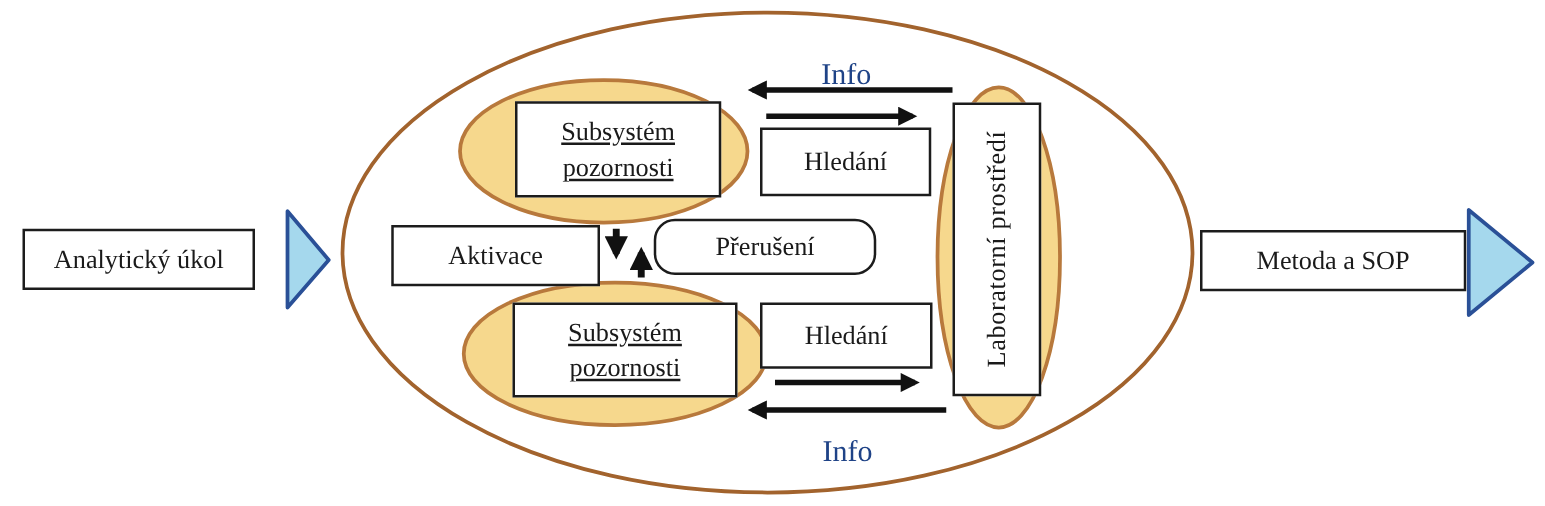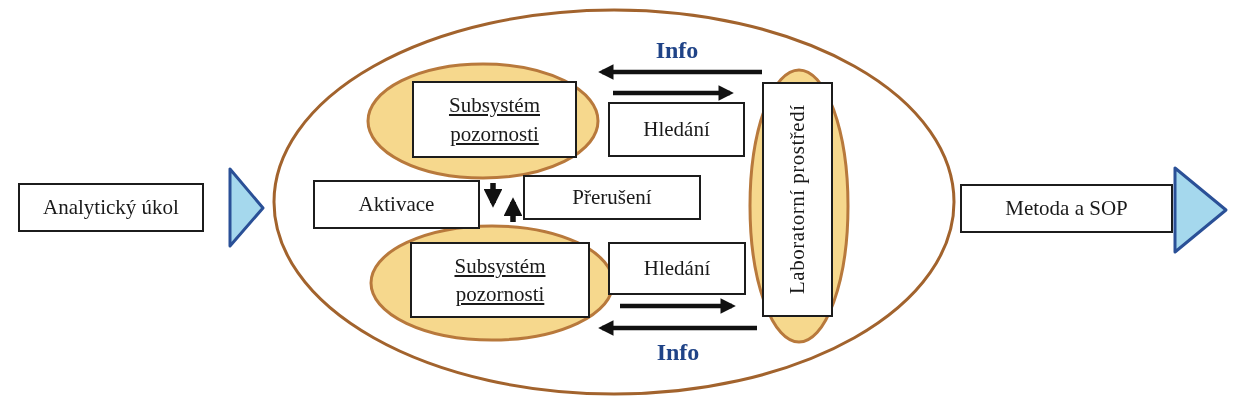--- a/index.html
+++ b/index.html
@@ -26,23 +26,24 @@
   .lab-box{
     writing-mode:vertical-rl;
     transform:rotate(180deg);
     font-size:21px;
     letter-spacing:0.5px;
   }
   .info-label{
     position:absolute;
     width:90px;
     text-align:center;
-    font-weight:bold;
+    font-weight:normal;
     font-size:24px;
     color:#1f4387;
+    margin-top:10px;
   }
 </style>
 </head>
 <body>
 
 <div class="stage">
 
   <svg width="1236" height="405" viewBox="0 0 1236 405">
     <defs>
       <marker id="ah" viewBox="0 0 10 10" refX="7.5" refY="5" markerWidth="4" markerHeight="3.4" orient="auto">
@@ -68,21 +69,21 @@
   </svg>
 
   <div class="dbox" style="left:18px;top:183px;width:186px;height:49px;">Analytický úkol</div>
 
   <div class="dbox two-line" style="left:412px;top:81px;width:165px;height:77px;">Subsystém pozornosti</div>
 
   <div class="dbox two-line" style="left:410px;top:242px;width:180px;height:76px;">Subsystém pozornosti</div>
 
   <div class="dbox" style="left:313px;top:180px;width:167px;height:49px;">Aktivace</div>
 
-  <div class="dbox" style="left:523px;top:175px;width:178px;height:45px;">Přerušení</div>
+  <div class="dbox" style="left:523px;top:175px;width:178px;height:45px;border-radius:17px;">Přerušení</div>
 
   <div class="dbox" style="left:608px;top:102px;width:137px;height:55px;">Hledání</div>
 
   <div class="dbox" style="left:608px;top:242px;width:138px;height:53px;">Hledání</div>
 
   <div class="dbox lab-box" style="left:762px;top:82px;width:71px;height:235px;">Laboratorní prostředí</div>
 
   <div class="dbox" style="left:960px;top:184px;width:213px;height:49px;">Metoda a SOP</div>
 
   <div class="info-label" style="left:632px;top:37px;">Info</div>

